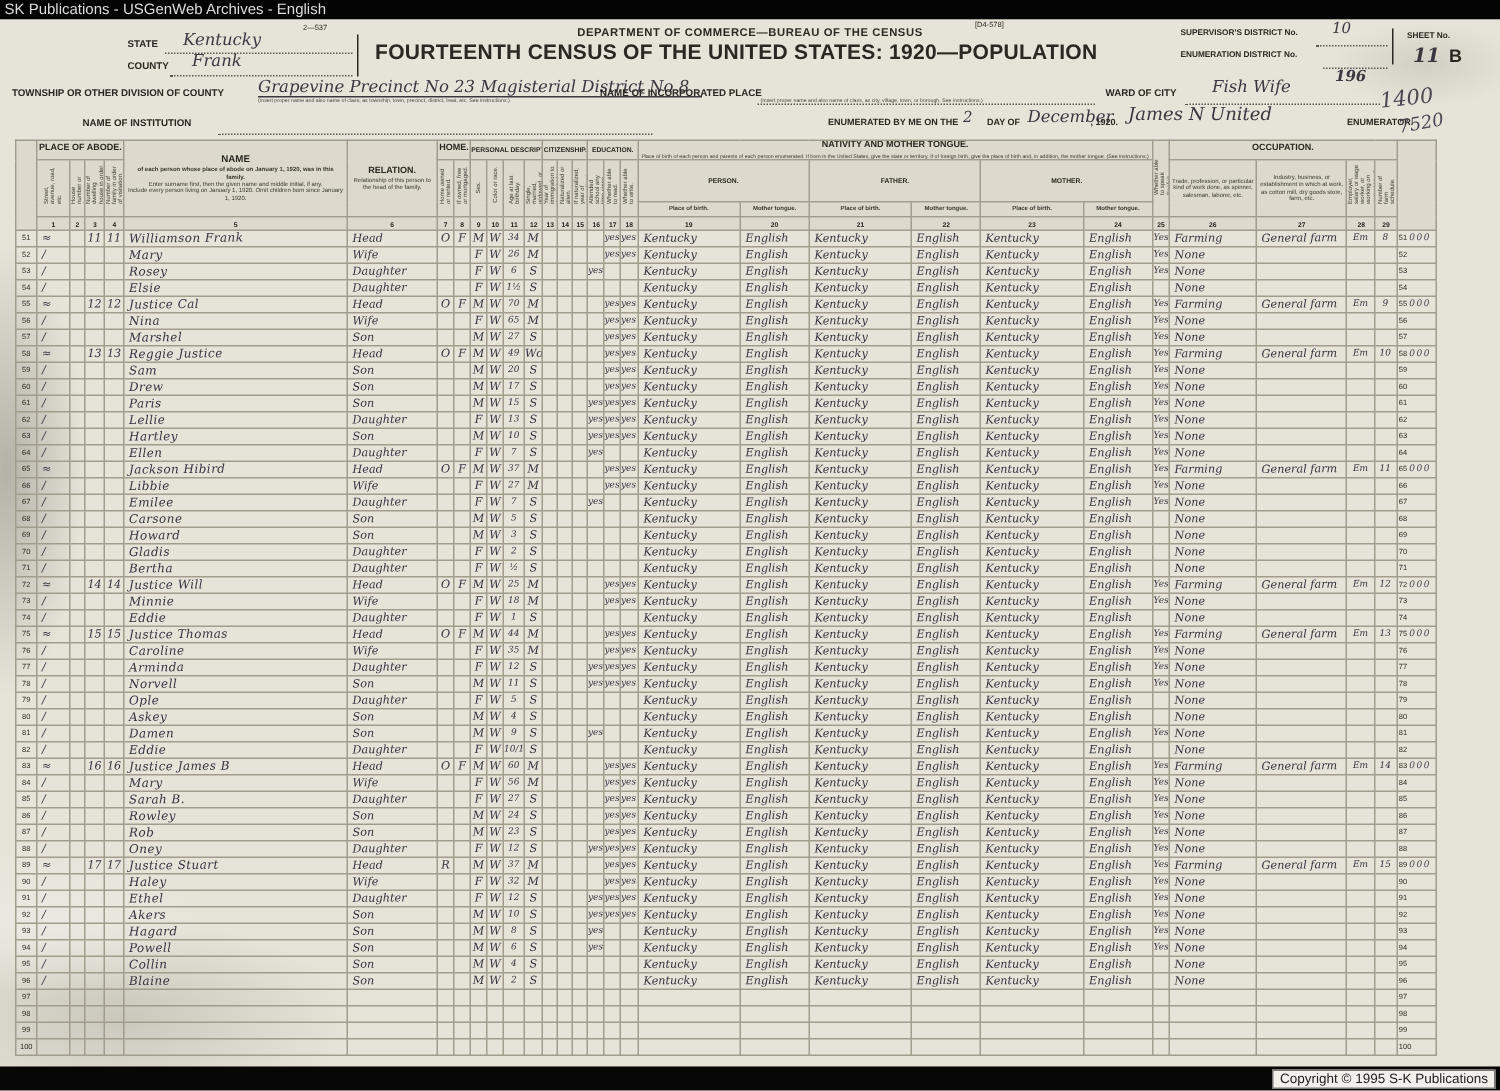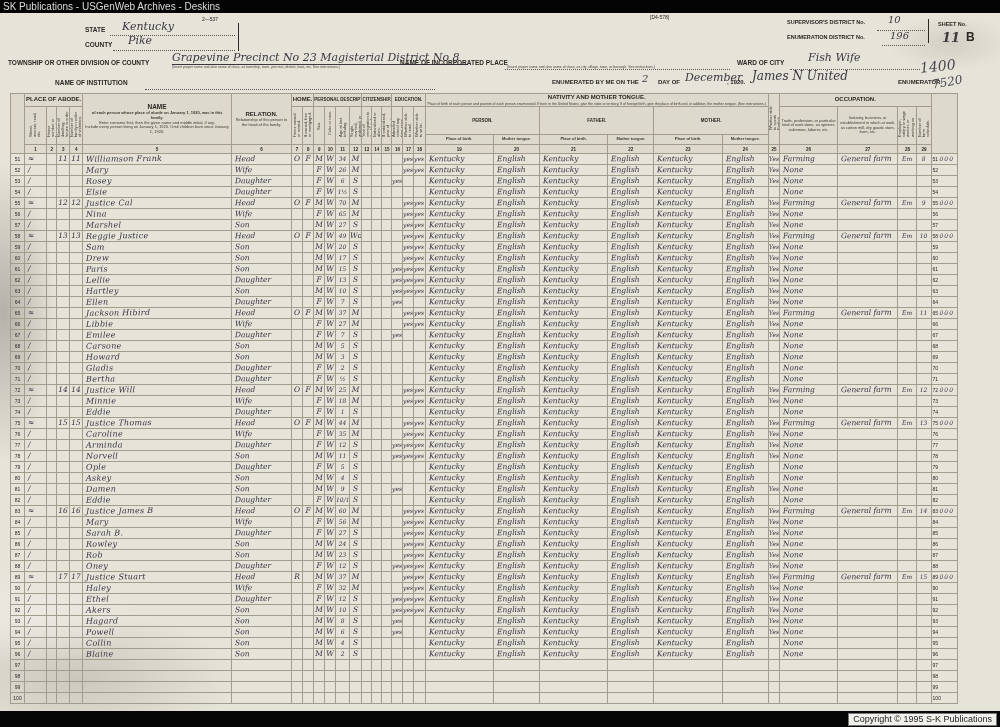--- a/index.html
+++ b/index.html
@@ -51,42 +51,44 @@
   tr.dr td.cen .hw{text-align:center;padding-left:0;}
   tr.dr td.sm .hw{font-size:6px;}
   tr.dr td.name .hw{font-size:8px;letter-spacing:.3px;}
 </style>
 </head>
 <body>
 
 <div class="stage">
 
   <div class="titlebar">
-    <span>SK Publications - USGenWeb Archives - Deskins</span>
+    <span>SK Publications - USGenWeb Archives - English</span>
   </div>
 
   <div class="paper">
 
     <span class="abs print" style="left:202px;top:3px;font-size:5px;">2—537</span>
+    <span class="abs lbl" style="left:335px;top:4px;width:330px;text-align:center;font-size:7.5px;letter-spacing:.4px;">DEPARTMENT OF COMMERCE—BUREAU OF THE CENSUS</span>
     <span class="abs print" style="left:650px;top:1px;font-size:5px;">[D4-578]</span>
+    <span class="abs lbl" style="left:250px;top:13px;width:480px;text-align:center;font-size:14px;letter-spacing:.2px;">FOURTEENTH CENSUS OF THE UNITED STATES: 1920—POPULATION</span>
 
     <span class="abs lbl" style="left:85px;top:13px;font-size:6.5px;">STATE</span>
     <span class="abs dots" style="left:110px;top:13px;width:125px;"></span>
     <span class="abs hand" style="left:122px;top:7px;font-size:11px;">Kentucky</span>
     <span class="abs lbl" style="left:85px;top:28px;font-size:6.5px;">COUNTY</span>
     <span class="abs dots" style="left:113px;top:28px;width:122px;"></span>
-    <span class="abs hand" style="left:128px;top:21px;font-size:11px;">Pike</span>
+    <span class="abs hand" style="left:128px;top:21px;font-size:11px;">Frank</span>
     <span class="abs" style="left:238px;top:10px;height:28px;border-right:1.5px solid #2a2822;"></span>
 
     <span class="abs lbl" style="left:787px;top:6px;font-size:5.5px;">SUPERVISOR'S DISTRICT No.</span>
     <span class="abs dots" style="left:877px;top:8px;width:48px;"></span>
     <span class="abs hand" style="left:888px;top:1px;font-size:10px;">10</span>
     <span class="abs lbl" style="left:787px;top:21px;font-size:5.5px;">ENUMERATION DISTRICT No.</span>
     <span class="abs dots" style="left:882px;top:23px;width:43px;"></span>
-    <span class="abs hand" style="left:890px;top:17px;font-size:10px;">196</span>
+    <span class="abs hand" style="left:890px;top:33px;font-size:10px;font-weight:bold;">196</span>
     <span class="abs" style="left:928px;top:6px;height:24px;border-right:1.5px solid #2a2822;"></span>
     <span class="abs lbl" style="left:938px;top:8px;font-size:5.5px;">SHEET No.</span>
     <span class="abs hand" style="left:942px;top:17px;font-size:13px;font-weight:bold;">11</span>
     <span class="abs lbl" style="left:966px;top:17px;font-size:12px;">B</span>
 
     <span class="abs lbl" style="left:8px;top:46px;font-size:6.5px;">TOWNSHIP OR OTHER DIVISION OF COUNTY</span>
     <span class="abs hand" style="left:172px;top:38px;font-size:11px;border-bottom:1px solid #3a3740;padding-right:8px;">Grapevine Precinct No 23 Magisterial District No 8</span>
     <span class="abs print" style="left:172px;top:52px;font-size:3.5px;color:#4a4840;">(Insert proper name and also name of class, as township, town, precinct, district, beat, etc.  See instructions.)</span>
     <span class="abs lbl" style="left:400px;top:46px;font-size:6.5px;">NAME OF INCORPORATED PLACE</span>
     <span class="abs dots" style="left:505px;top:47px;width:225px;"></span>

